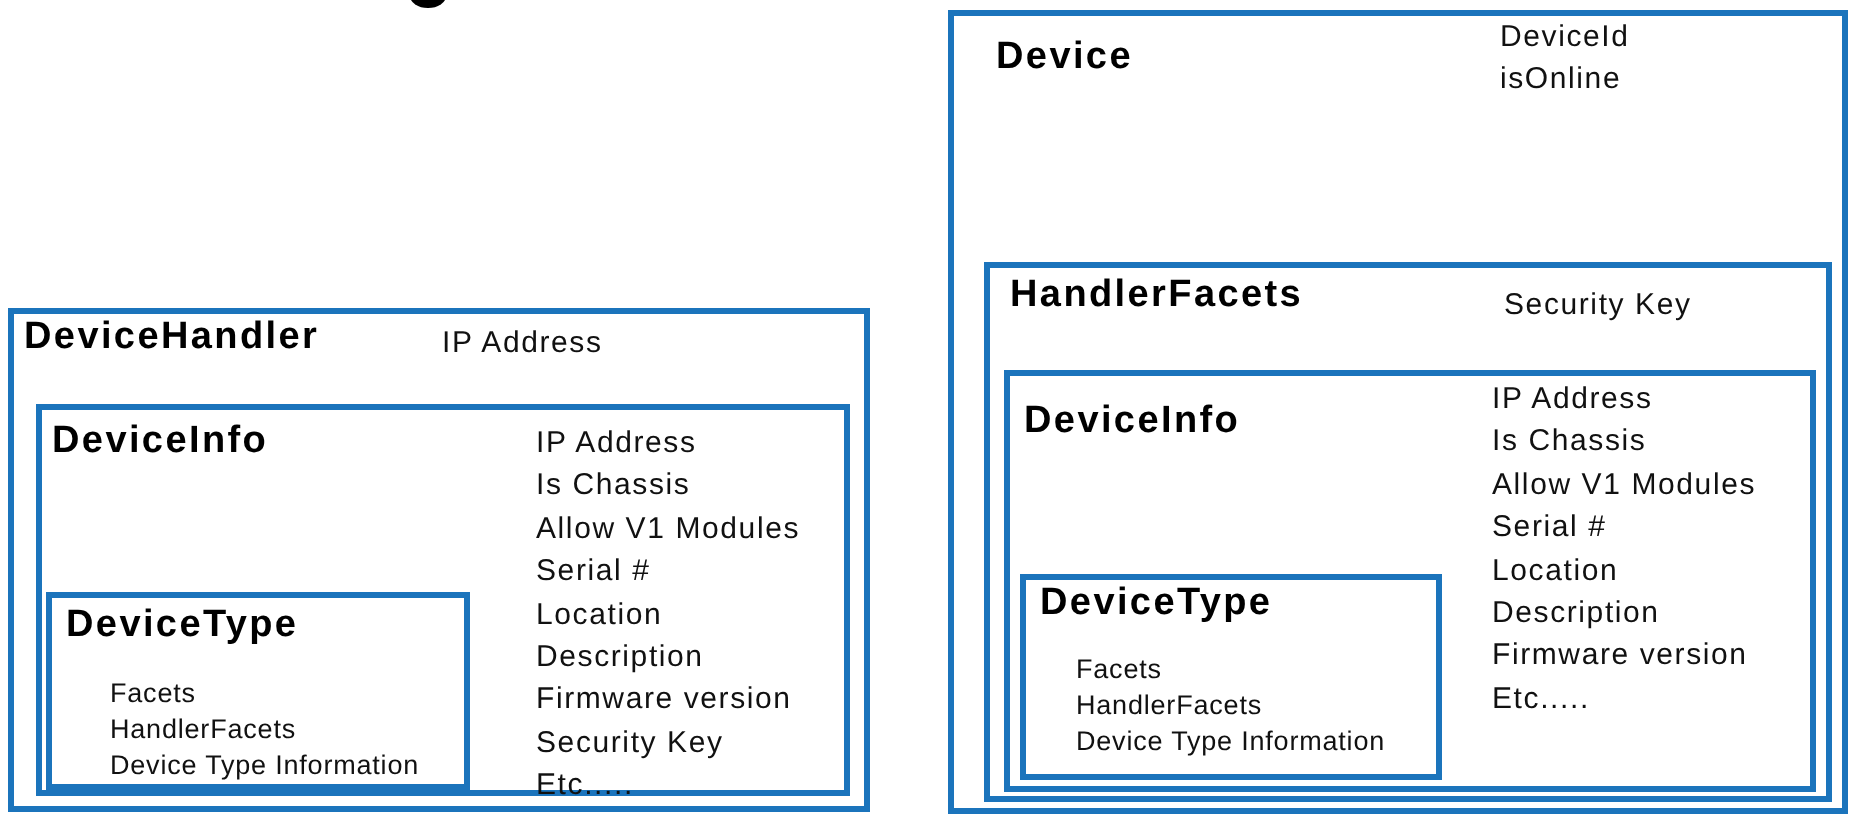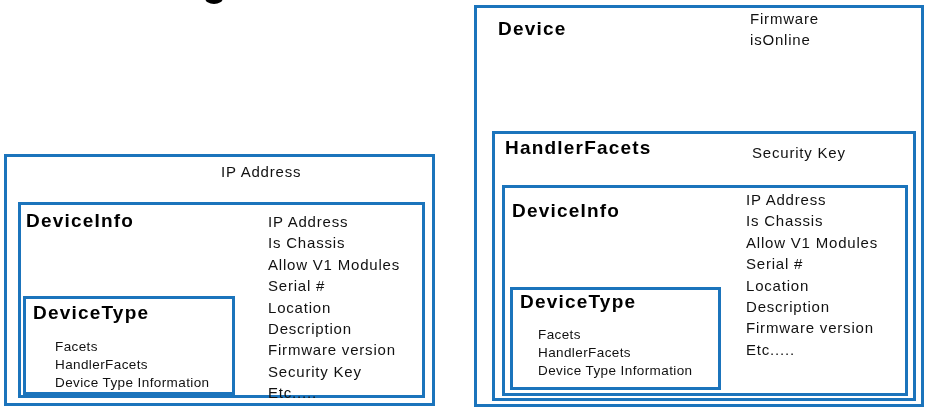--- a/index.html
+++ b/index.html
@@ -59,20 +59,21 @@
 </style>
 </head>
 <body>
 
 <div class="canvas">
 
   <div class="title-fragment"></div>
 
   <div class="box" style="left:4px; top:154px; width:431px; height:252px;">
   </div>
+  <div class="heading" style="left:12px; top:158px;">DeviceHandler</div>
   <div class="label" style="left:221px; top:161px;">IP Address</div>
 
   <div class="box" style="left:18px; top:202px; width:407px; height:196px;">
   </div>
   <div class="heading" style="left:26px; top:210px;">DeviceInfo</div>
   <div class="attr-list" style="left:268px; top:211px;">
       <div>IP Address</div>
       <div>Is Chassis</div>
       <div>Allow V1 Modules</div>
       <div>Serial #</div>
@@ -89,21 +90,21 @@
   <div class="attr-list small" style="left:55px; top:338px;">
       <div>Facets</div>
       <div>HandlerFacets</div>
       <div>Device Type Information</div>
     </div>
 
   <div class="box" style="left:474px; top:5px; width:450px; height:402px;">
   </div>
   <div class="heading" style="left:498px; top:18px;">Device</div>
   <div class="attr-list" style="left:750px; top:8px;">
-      <div>Firmware</div>
+      <div>DeviceId</div>
       <div>isOnline</div>
     </div>
 
   <div class="box" style="left:492px; top:131px; width:424px; height:270px;">
   </div>
   <div class="heading" style="left:505px; top:137px;">HandlerFacets</div>
   <div class="label" style="left:752px; top:142px;">Security Key</div>
 
   <div class="box" style="left:502px; top:185px; width:406px; height:211px;">
   </div>

